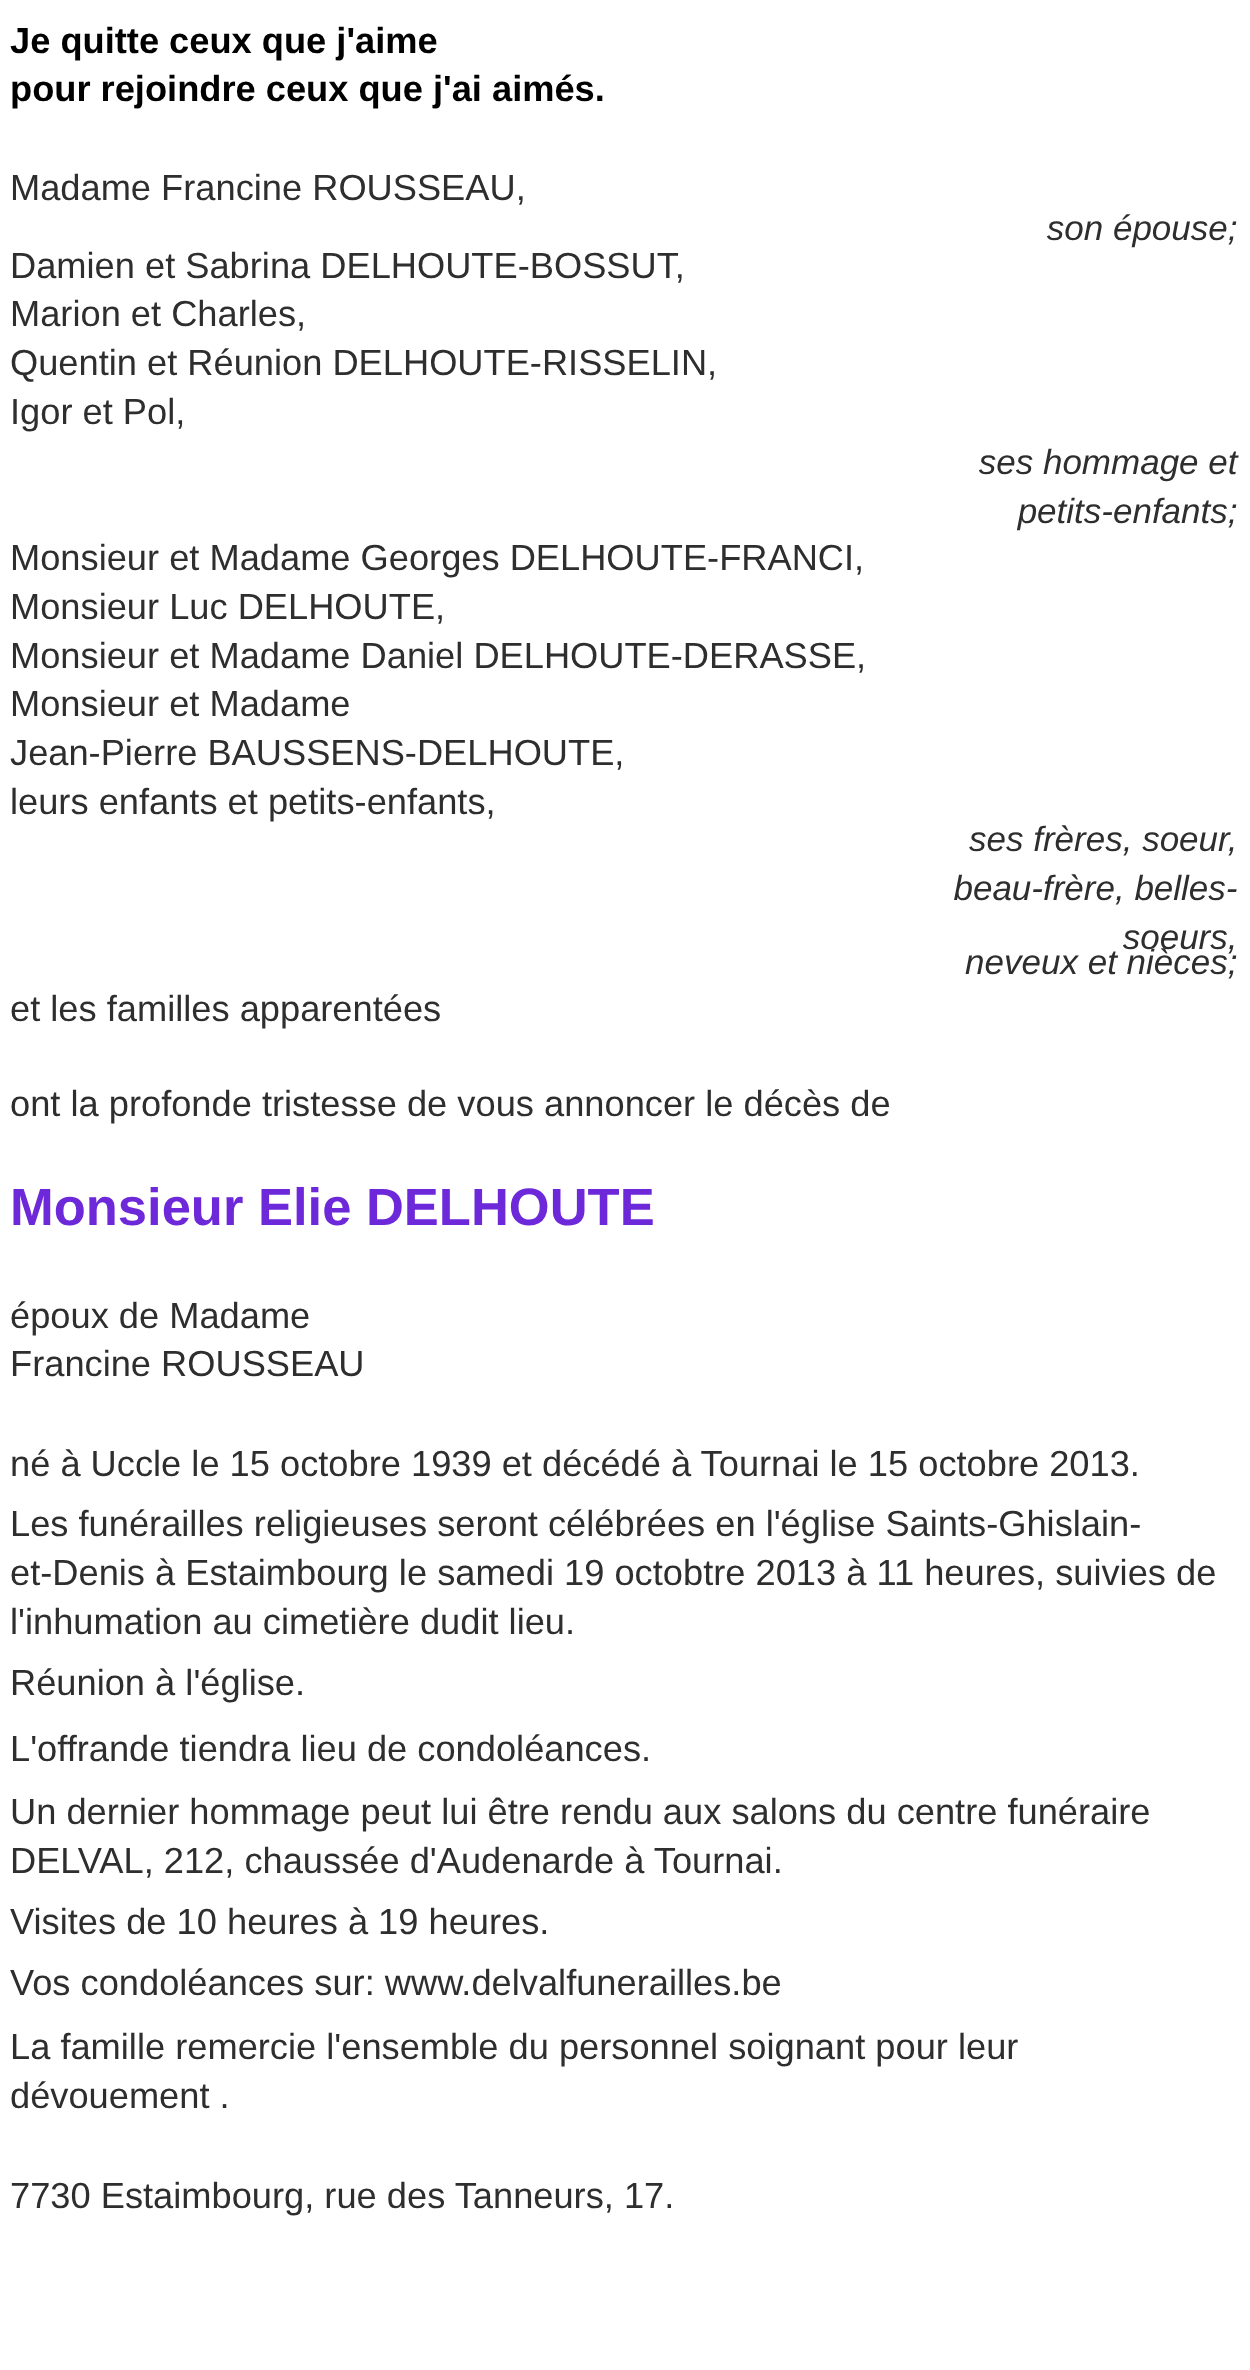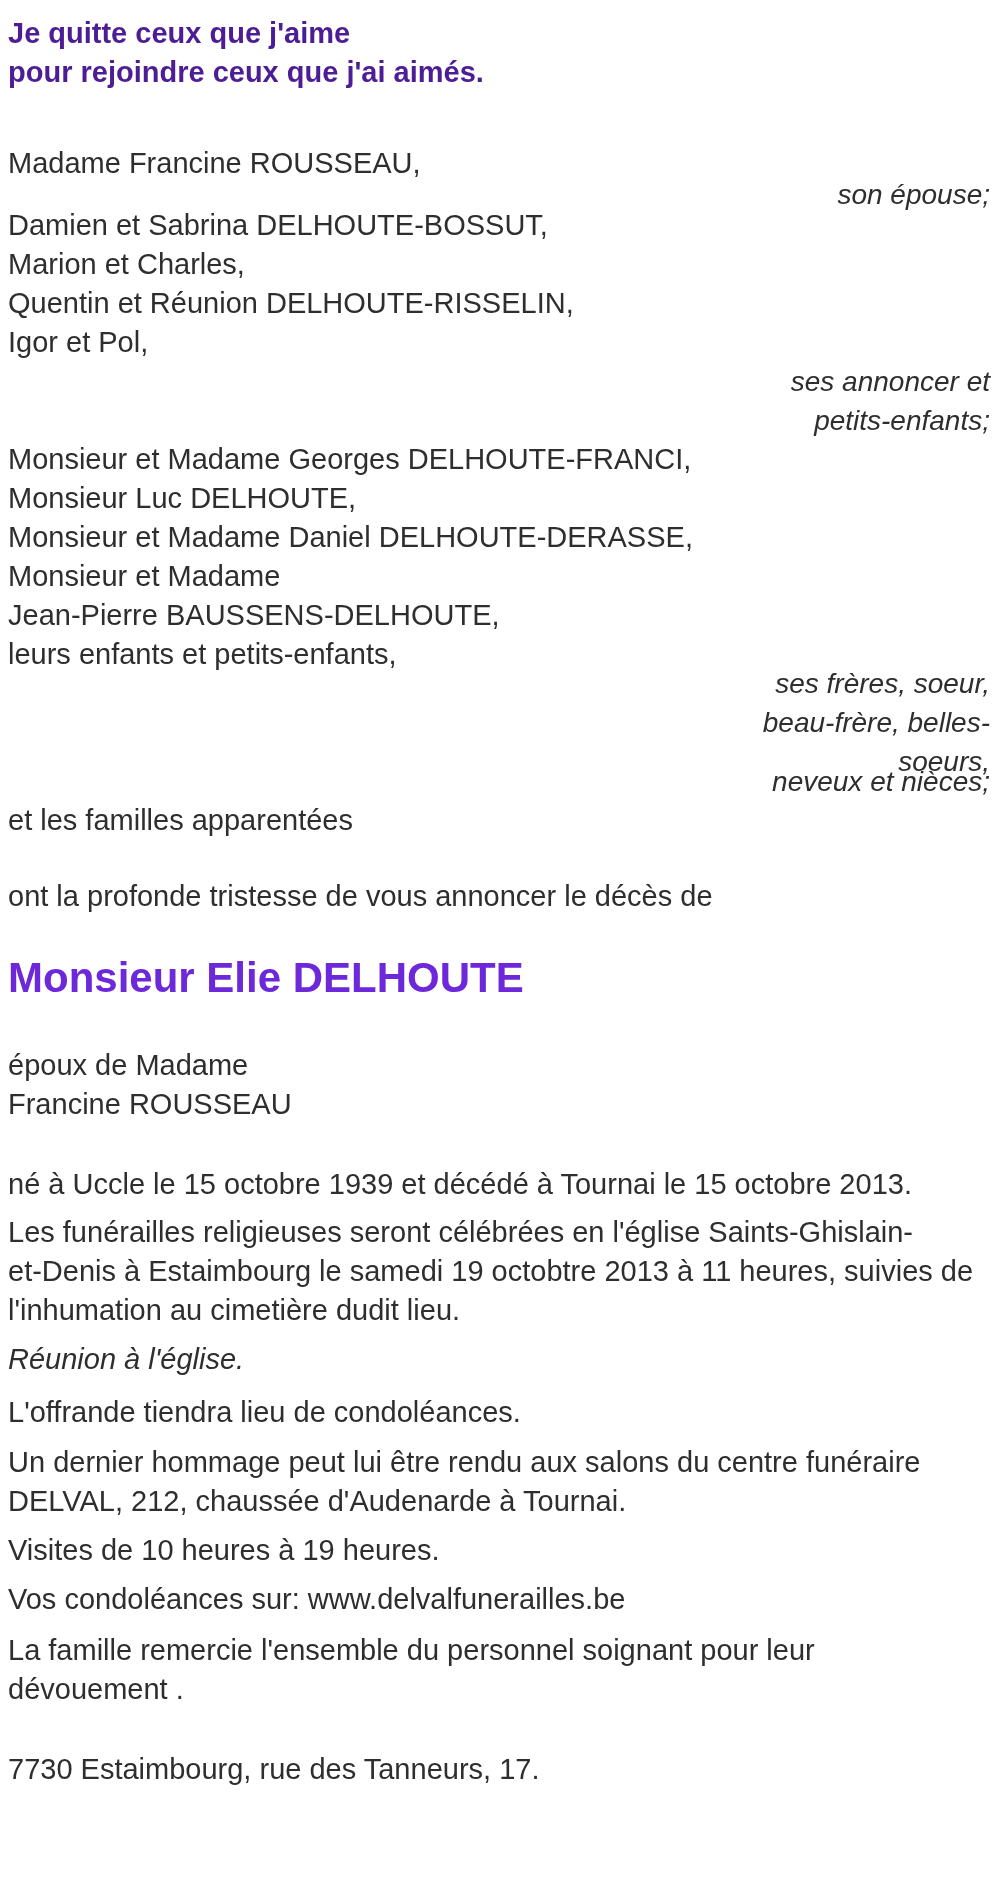--- a/index.html
+++ b/index.html
@@ -10,45 +10,45 @@
     color:#2e2e2e;
     box-sizing:border-box;
     padding:8px 10px 17px 8px;
     overflow:hidden;
   }
   .line{
     font-size:29px;
     line-height:39px;
     white-space:nowrap;
   }
-  .bold{font-weight:bold;color:#4c1d95;}
+  .bold{font-weight:bold;color:#000000;}
   .right-italic{
     text-align:right;
     font-style:italic;
     font-size:28px;
   }
   .title{
     font-size:42px;
     font-weight:bold;
     line-height:54px;
     color:#6d28d9;
   }
   
   #epigraph-1{margin-top:6px;}
-  #spouse-name{margin-top:52px;}
+  #spouse-name{margin-top:40px;}
   #spouse-role{margin-top:-8px;}
   #child-0{margin-top:-8px;}
   #sib-role-0{margin-top:-10px;}
   #sib-role-3{margin-top:-19px;}
   #intro{margin-top:37px;}
   #deceased{margin-top:35px;}
   #spouseof-0{margin-top:41px;}
   #life-dates{margin-top:41px;}
   #funeral-0{margin-top:9px;}
-  #meeting{margin-top:10px;font-style:italic;}
+  #meeting{margin-top:10px;}
   #offering{margin-top:14px;}
   #tribute-0{margin-top:11px;}
   #visits{margin-top:10px;}
   #condolences{margin-top:10px;}
   #thanks-0{margin-top:12px;}
   #notice{margin-top:12px;}
   #address{margin-top:41px;}
 </style>
 </head>
 <body>
@@ -59,21 +59,21 @@
   <div class="line bold" id="epigraph-1">Je quitte ceux que j'aime</div>
   <div class="line bold" id="epigraph-2">pour rejoindre ceux que j'ai aimés.</div>
 
   <div class="line" id="spouse-name">Madame Francine ROUSSEAU,</div>
   <div class="line right-italic" id="spouse-role">son épouse;</div>
 
   <div class="line" id="child-0">Damien et Sabrina DELHOUTE-BOSSUT,</div>
   <div class="line" id="child-1">Marion et Charles,</div>
   <div class="line" id="child-2">Quentin et Réunion DELHOUTE-RISSELIN,</div>
   <div class="line" id="child-3">Igor et Pol,</div>
-  <div class="line right-italic" id="child-role-0">ses annoncer et</div>
+  <div class="line right-italic" id="child-role-0">ses hommage et</div>
   <div class="line right-italic" id="child-role-1">petits-enfants;</div>
 
   <div class="line" id="sib-0">Monsieur et Madame Georges DELHOUTE-FRANCI,</div>
   <div class="line" id="sib-1">Monsieur Luc DELHOUTE,</div>
   <div class="line" id="sib-2">Monsieur et Madame Daniel DELHOUTE-DERASSE,</div>
   <div class="line" id="sib-3">Monsieur et Madame</div>
   <div class="line" id="sib-4">Jean-Pierre BAUSSENS-DELHOUTE,</div>
   <div class="line" id="sib-5">leurs enfants et petits-enfants,</div>
   <div class="line right-italic" id="sib-role-0">ses frères, soeur,</div>
   <div class="line right-italic" id="sib-role-1">beau-frère, belles-</div>

